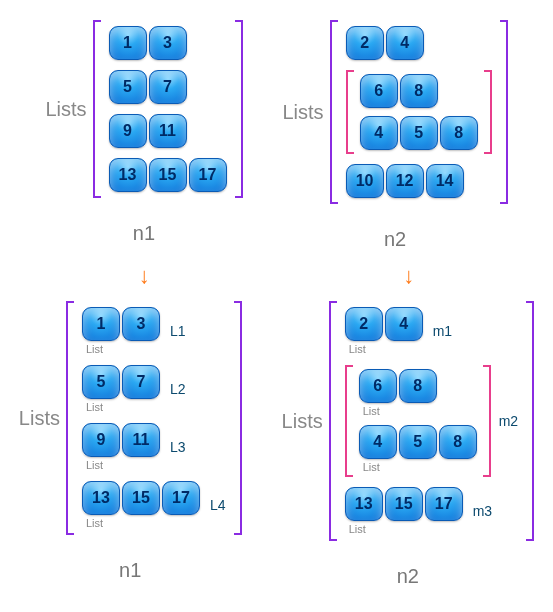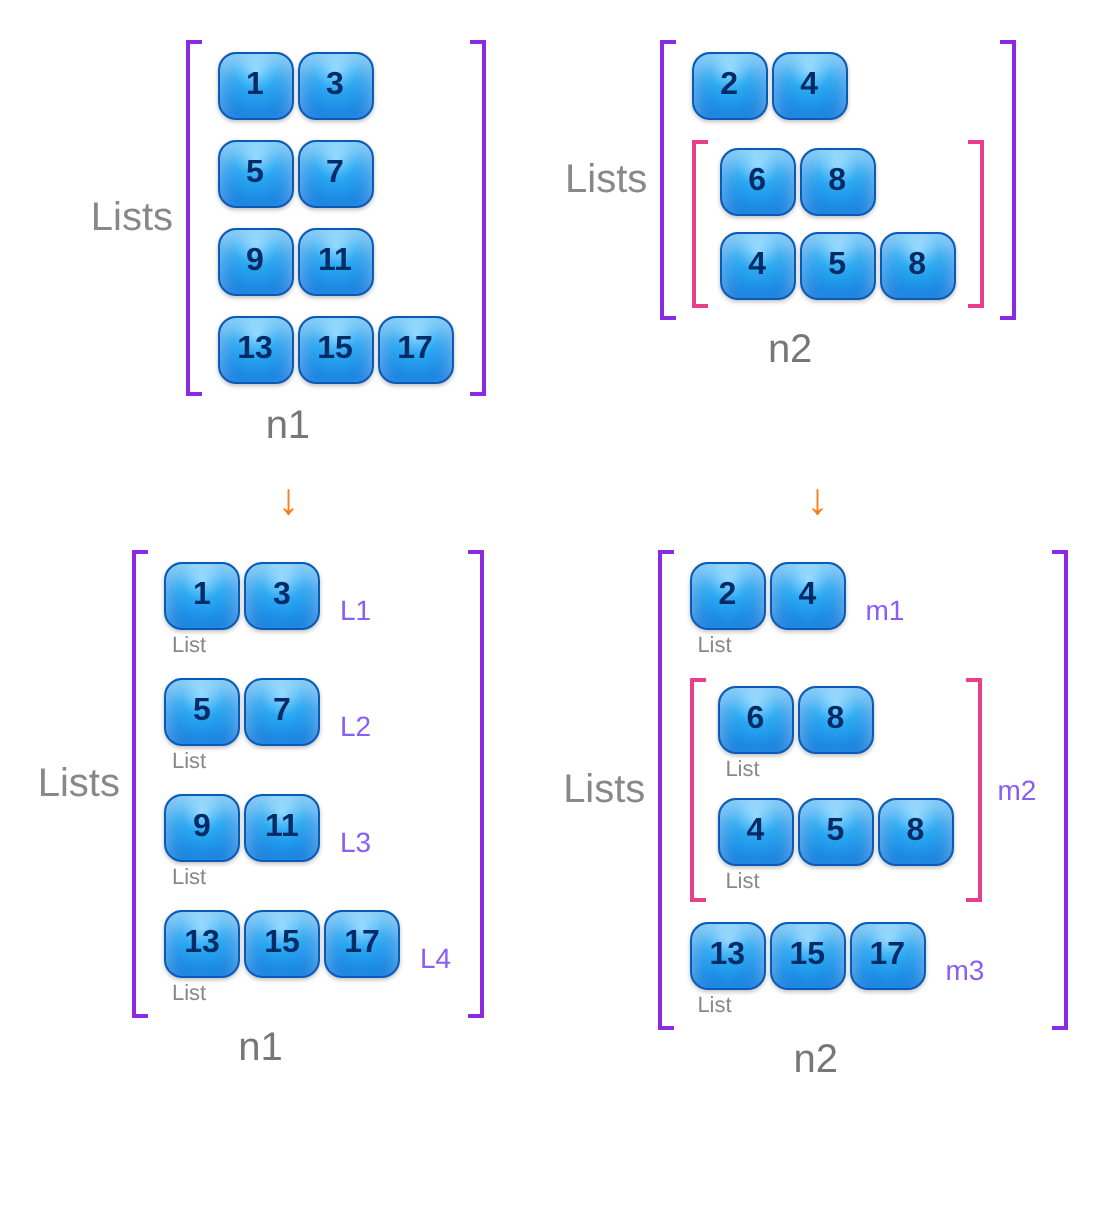--- a/index.html
+++ b/index.html
@@ -46,22 +46,22 @@
     justify-content: center;
     box-shadow: inset 0 6px 10px rgba(255,255,255,0.5), 0 1px 2px rgba(0,0,0,0.25);
   }
   .sublabel-col { display: flex; flex-direction: column; align-items: flex-start; gap: 0; }
   .mini-label {
     color: #888;
     font-size: 11px;
     margin-top: 2px;
     margin-left: 4px;
   }
-  .side-tag { color: #8b5cf6; font-size: 14px; margin-left: 4px; }
-  .name-label { color: #777; font-size: 20px; margin-top: 4px; }
+  .side-tag { color: #0c4a6e; font-size: 14px; margin-left: 4px; }
+  .name-label { color: #777; font-size: 20px; margin-top: 24px; }
   .arrow-row { display: flex; justify-content: space-around; margin-top: -6px; margin-bottom: -6px; }
   .arrow { color: #ff7b1a; font-size: 22px; }
   .credit { color: #666; font-size: 12px; text-align: right; margin-top: 14px; margin-right: 6px; }
   .group { display: flex; align-items: center; gap: 4px; }
   .inner-stack { display: flex; flex-direction: column; gap: 8px; padding: 4px 2px; }
 </style>
 </head>
 <body>
 
 <div class="page">
@@ -113,20 +113,25 @@
                   <span class="cell">8</span>
                 </div>
               <div class="cells">
                   <span class="cell">4</span>
                   <span class="cell">5</span>
                   <span class="cell">8</span>
                 </div>
             </div>
             <div class="bracket-r-pink"></div>
           </div>
+          <div class="cells">
+              <span class="cell">10</span>
+              <span class="cell">12</span>
+              <span class="cell">14</span>
+            </div>
         </div>
         <div class="bracket-r"></div>
       </div>
       <div class="name-label">n2</div>
     </div>
 
   </div>
 
   <div class="arrow-row">
     <span class="arrow">↓</span>

